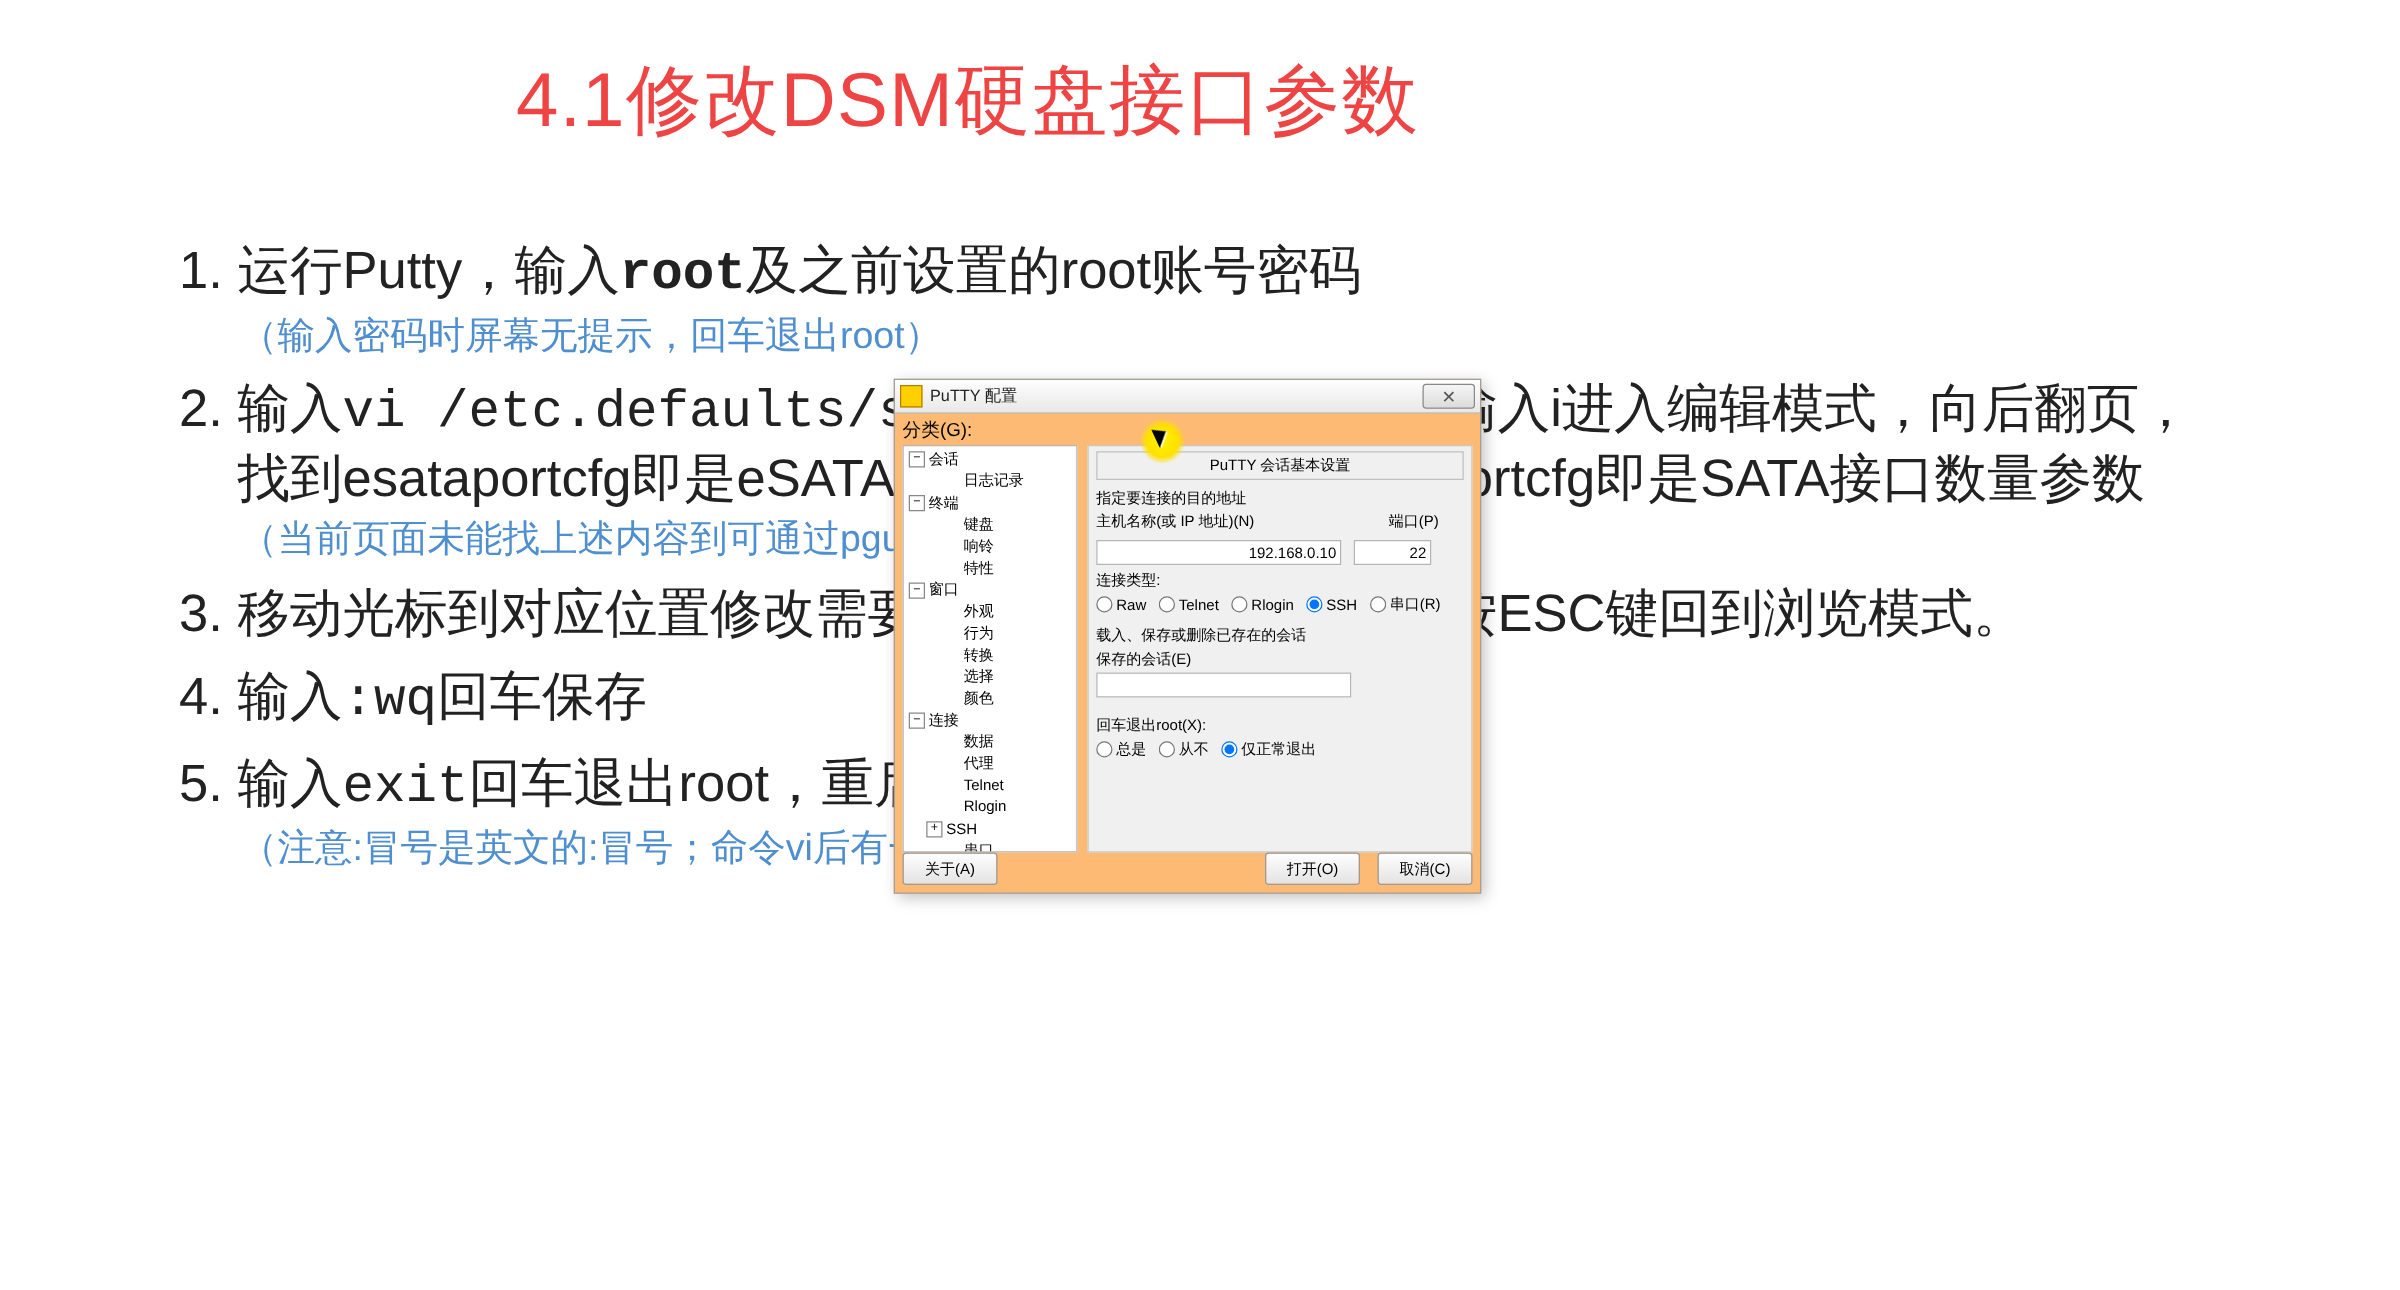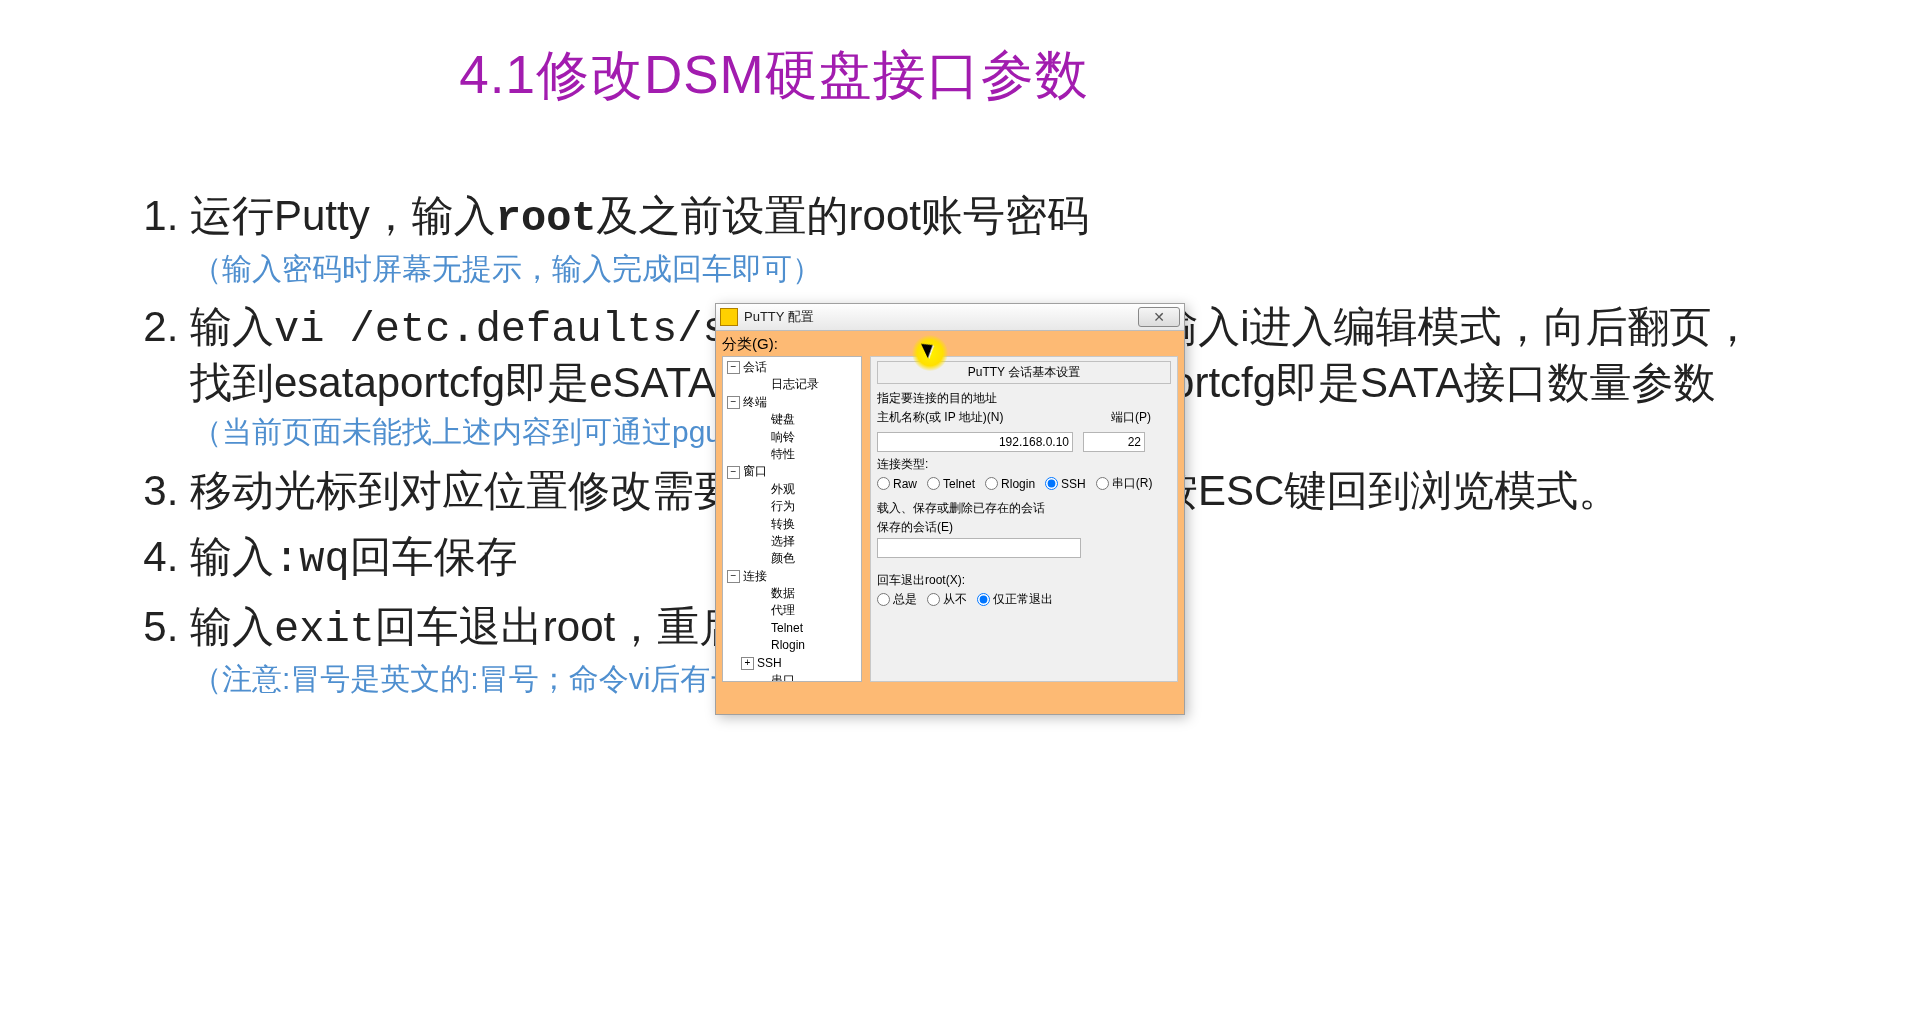--- a/index.html
+++ b/index.html
@@ -13,22 +13,22 @@
     position: relative;
   }
   .slide {
     position: absolute;
     left: 0; top: 0; width: 1920px; height: 1032px;
   }
   .title {
     position: absolute;
     top: 40px; left: 0; width: 1548px;
     text-align: center;
-    font-size: 53px;
-    color: #a21caf;
+    font-size: 61px;
+    color: #ef4444;
     font-weight: 400;
     letter-spacing: 1px;
   }
   .body {
     position: absolute;
     top: 190px;
     left: 130px;
     width: 1660px;
   }
   ol.outer {
@@ -206,21 +206,21 @@
   }
 </style>
 </head>
 <body>
 
 <div class="slide">
   <div class="title">4.1修改DSM硬盘接口参数</div>
 
   <div class="body">
     <ol class="outer" id="outer-list">
-        <li><span>运行Putty，输入<span class="bold mono">root</span>及之前设置的root账号密码</span><span class="sub">（输入密码时屏幕无提示，输入完成回车即可）</span></li>
+        <li><span>运行Putty，输入<span class="bold mono">root</span>及之前设置的root账号密码</span><span class="sub">（输入密码时屏幕无提示，回车退出root）</span></li>
         <li><span>输入<span class="mono">vi /etc.defaults/synoinfo.conf</span>回车，输入i进入编辑模式，向后翻页，找到esataportcfg即是eSATA接口数量参数，internalportcfg即是SATA接口数量参数</span><span class="sub">（当前页面未能找上述内容到可通过pgup、pgdn翻页查找）</span></li>
         <li><span>移动光标到对应位置修改需要调整的参数，修改完成按ESC键回到浏览模式。</span></li>
         <li><span>输入<span class="mono">:wq</span>回车保存</span></li>
         <li><span>输入<span class="mono">exit</span>回车退出root，重启系统</span><span class="sub">（注意:冒号是英文的:冒号；命令vi后有一个空格）</span></li>
       </ol>
   </div>
 
   <div class="putty">
     <div class="titlebar">
       <span class="ico"></span>
@@ -307,17 +307,24 @@
                 </label>
               <label>
                   <input type="radio" name="ex" checked="" style="">
                   <span>仅正常退出</span>
                 </label>
             </div>
           </div>
         </div>
       </div>
 
+      <div class="bottombar">
+        <div class="winbtn">关于(A)</div>
+        <div class="right">
+          <div class="winbtn">打开(O)</div>
+          <div class="winbtn">取消(C)</div>
+        </div>
+      </div>
     </div>
   </div>
 
   <div class="cursor"></div>
 </div>
 
 </body></html>

